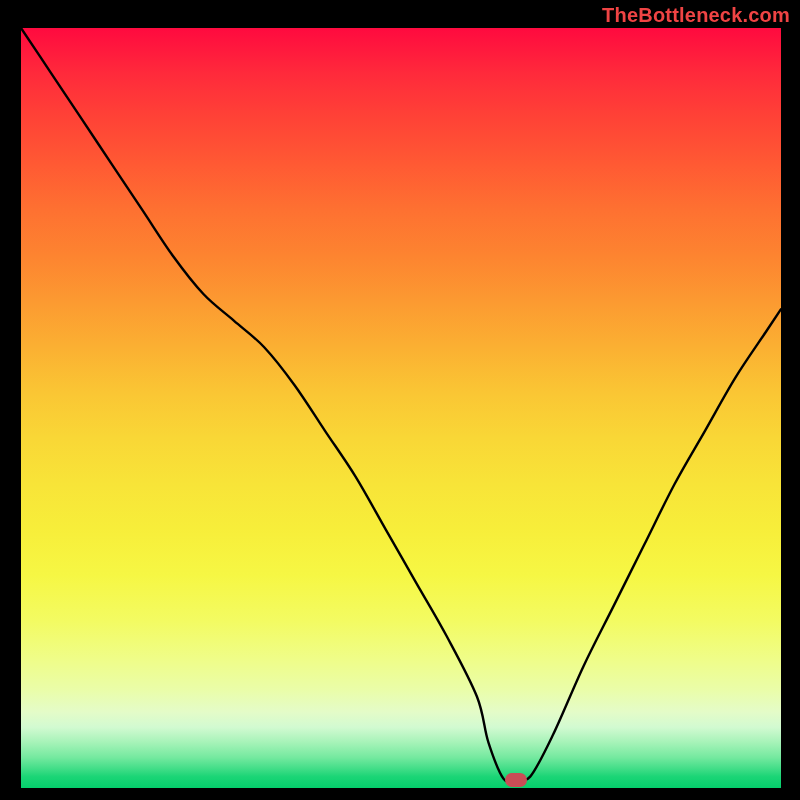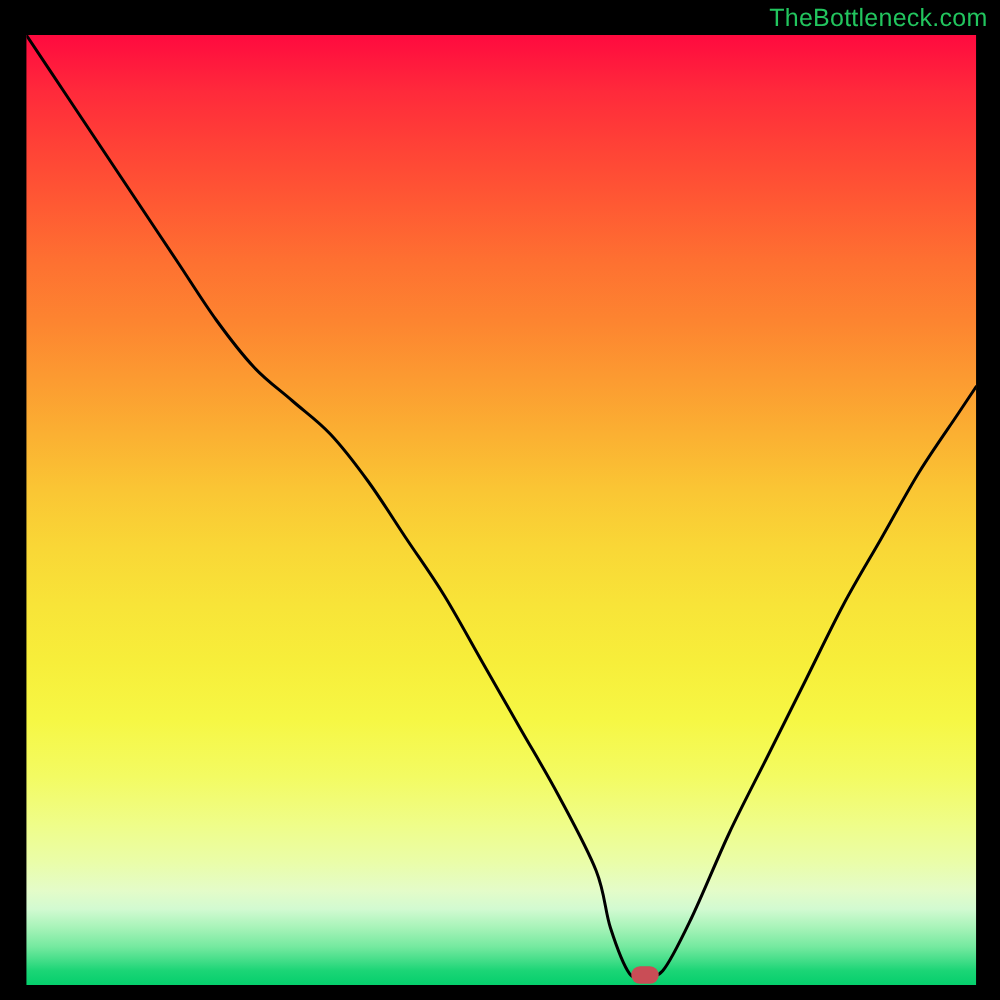--- a/index.html
+++ b/index.html
@@ -14,23 +14,23 @@
   .frame {
     position: relative;
     width: 800px;
     height: 800px;
     background: #000;
   }
   .watermark {
     position: absolute;
     top: 4px;
     right: 10px;
-    color: #22c55e;
+    color: #ef4444;
     font-size: 20px;
-    font-weight: 400;
+    font-weight: 700;
     letter-spacing: 0.2px;
     z-index: 10;
     user-select: none;
   }
   .plot-area {
     position: absolute;
     left: 21px;
     top: 28px;
     width: 760px;
     height: 760px;

